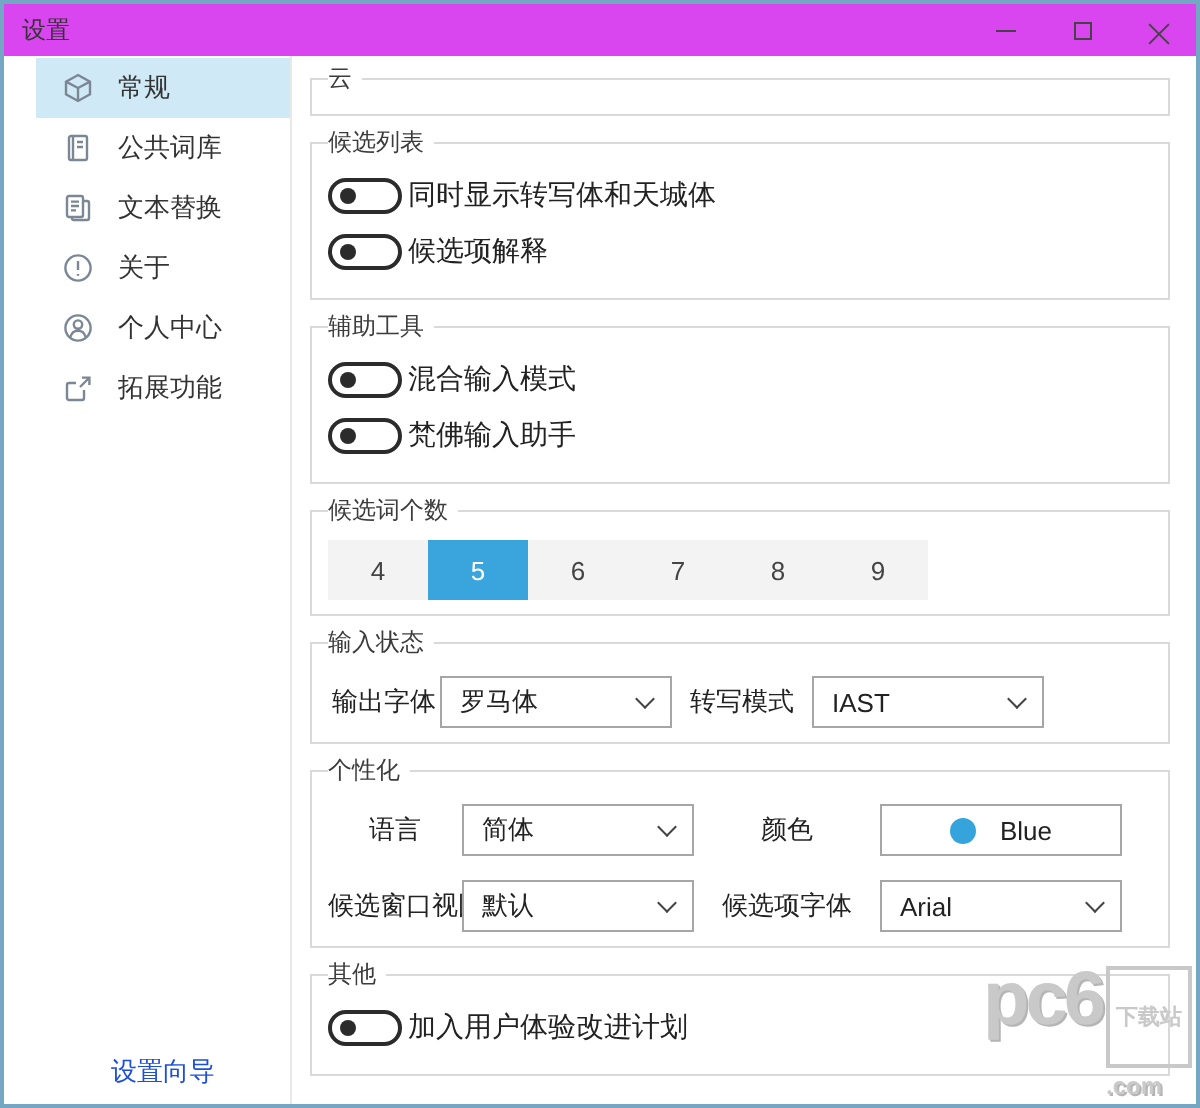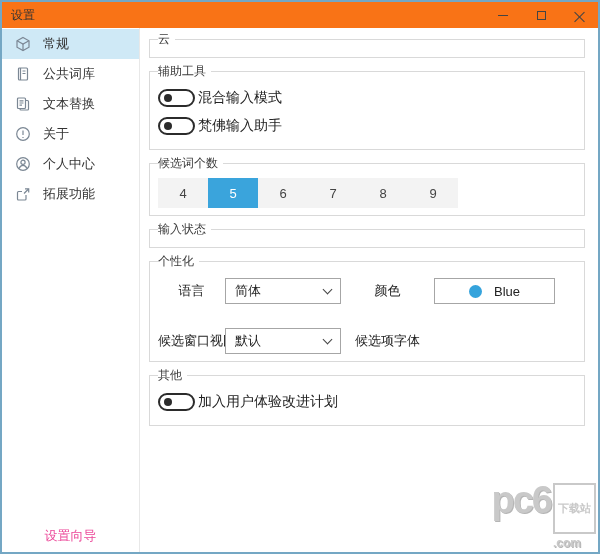--- a/index.html
+++ b/index.html
@@ -8,62 +8,62 @@
 
   .window {
     position: relative;
     width: 600px; height: 554px;
     border: 2px solid #74a7c4;
     background: #fff;
     overflow: hidden;
   }
 
   
-  .titlebar { height: 26px; display: flex; align-items: center; background: #f97316; }
+  .titlebar { height: 26px; display: flex; align-items: center; background: #d946ef; }
   .titlebar .title { font-size: 12px; color: #333; padding-left: 9px; flex: 1; }
   .win-controls { display: flex; height: 100%; }
   .win-btn { width: 38px; height: 100%; display: flex; align-items: center; justify-content: center; cursor: default; }
   .icon-min { width: 10px; height: 1px; background: #444; display: block; }
   .icon-max { width: 9px; height: 9px; border: 1px solid #444; display: block; }
   .icon-close { position: relative; width: 11px; height: 11px; display: block; }
   .icon-close::before, .icon-close::after {
     content: ""; position: absolute; left: 5px; top: 0; width: 1px; height: 14px; background: #444;
   }
   .icon-close::before { transform: rotate(45deg); }
   .icon-close::after  { transform: rotate(-45deg); }
 
   
   .main { display: flex; height: 526px; }
 
   
-  .sidebar { position: relative; width: 138px; border-right: 1px solid #e8e8e8; padding-top: 1px; flex-shrink: 0; }
+  .sidebar { position: relative; width: 128px; border-right: 1px solid #e8e8e8; padding-top: 1px; flex-shrink: 0; margin-left: 16px; }
   .side-item { height: 30px; display: flex; align-items: center; padding-left: 13px; gap: 12px; font-size: 13px; color: #333; cursor: default; }
   .side-item.selected { background: #cfe9f6; }
   .side-item svg { width: 16px; height: 16px; stroke: #7b8794; fill: none; stroke-width: 1.2; flex-shrink: 0; }
-  .side-footer { position: absolute; bottom: 9px; left: 0; width: 100%; text-align: center; font-size: 13px; color: #ec4899; }
+  .side-footer { position: absolute; bottom: 9px; left: 0; width: 100%; text-align: center; font-size: 13px; color: #1d4ed8; }
 
   
   .content { position: relative; flex: 1; padding: 3px 13px 0 9px; }
   fieldset { border: 1px solid #d9d9d9; margin-bottom: 5px; padding: 2px 10px 7px 8px; }
   legend { font-size: 12px; color: #3c3c3c; padding-right: 5px; }
 
   .toggle-row { display: flex; align-items: center; height: 24px; margin: 4px 0; }
   .toggle { position: relative; width: 37px; height: 18px; border-radius: 10px; flex-shrink: 0; cursor: default; }
   .toggle.off { border: 2px solid #2b2b2b; background: #fff; }
   .toggle.off::after { content: ""; position: absolute; left: 4px; top: 50%; transform: translateY(-50%); width: 8px; height: 8px; border-radius: 50%; background: #2b2b2b; }
   .toggle-label { font-size: 14px; color: #222; margin-left: 3px; white-space: nowrap; }
 
   
   .segment-strip { display: flex; width: 300px; height: 30px; background: #f3f3f3; margin-top: 4px; }
   .segment { width: 50px; display: flex; align-items: center; justify-content: center; font-size: 13px; color: #444; cursor: default; }
   .segment.selected { background: #3aa4dc; color: #fff; }
 
   
   .field-grid-input { display: grid; grid-template-columns: 56px 116px 70px 116px; align-items: center; margin-top: 6px; }
-  .field-grid-pers  { display: grid; grid-template-columns: 67px 116px 93px 121px; align-items: center; row-gap: 24px; margin-top: 6px; }
+  .field-grid-pers  { display: grid; grid-template-columns: 67px 116px 93px 121px; align-items: center; row-gap: 12px; margin-top: 6px; }
   .field-label { font-size: 13px; color: #222; text-align: center; white-space: nowrap; }
   .select { height: 26px; border: 1px solid #a6a6a6; background: #fff; display: flex; align-items: center; justify-content: space-between; padding: 0 9px; font-size: 13px; color: #222; cursor: default; }
   .chevron { width: 7px; height: 7px; border-right: 1px solid #444; border-bottom: 1px solid #444; transform: rotate(45deg); margin-top: -4px; flex-shrink: 0; }
   .color-box { height: 26px; border: 1px solid #a6a6a6; background: #fff; display: flex; align-items: center; justify-content: center; gap: 12px; font-size: 13px; color: #222; cursor: default; }
   .color-dot { width: 13px; height: 13px; border-radius: 50%; background: #35a3dc; }
 
   
   .watermark { position: absolute; right: 2px; bottom: 4px; display: flex; align-items: flex-start; pointer-events: none; color: #c9c9c9; margin-left: 44px; }
   .wm-brand { font-size: 38px; font-weight: bold; letter-spacing: -2px; line-height: 40px; text-shadow: 1px 1px 0 #b5b5b5; }
   .wm-right { display: flex; flex-direction: column; align-items: flex-start; margin-left: 2px; margin-top: 3px; }
@@ -143,20 +143,31 @@
       </div>
       <div class="side-footer">设置向导</div>
     </div>
 
     <div class="content">
 
       <fieldset>
         <legend>云</legend>
       </fieldset>
 
+      <fieldset>
+        <legend>候选列表</legend>
+        <div class="toggle-row">
+          <span class="toggle off"></span>
+          <span class="toggle-label">同时显示转写体和天城体</span>
+        </div>
+        <div class="toggle-row">
+          <span class="toggle off"></span>
+          <span class="toggle-label">候选项解释</span>
+        </div>
+      </fieldset>
 
       <fieldset>
         <legend>辅助工具</legend>
         <div class="toggle-row">
           <span class="toggle off"></span>
           <span class="toggle-label">混合输入模式</span>
         </div>
         <div class="toggle-row">
           <span class="toggle off"></span>
           <span class="toggle-label">梵佛输入助手</span>
@@ -170,20 +181,32 @@
           <span class="segment selected">5</span>
           <span class="segment">6</span>
           <span class="segment">7</span>
           <span class="segment">8</span>
           <span class="segment">9</span>
         </div>
       </fieldset>
 
       <fieldset>
         <legend>输入状态</legend>
+        <div class="field-grid-input">
+          <span class="field-label">输出字体</span>
+          <div class="select">
+            <span>罗马体</span>
+            <span class="chevron"></span>
+          </div>
+          <span class="field-label">转写模式</span>
+          <div class="select">
+            <span>IAST</span>
+            <span class="chevron"></span>
+          </div>
+        </div>
       </fieldset>
 
       <fieldset>
         <legend>个性化</legend>
         <div class="field-grid-pers">
           <span class="field-label">语言</span>
           <div class="select">
             <span>简体</span>
             <span class="chevron"></span>
           </div>
@@ -191,20 +214,24 @@
           <div class="color-box">
             <span class="color-dot"></span>
             <span>Blue</span>
           </div>
           <span class="field-label">候选窗口视图</span>
           <div class="select">
             <span>默认</span>
             <span class="chevron"></span>
           </div>
           <span class="field-label">候选项字体</span>
+          <div class="select">
+            <span>Arial</span>
+            <span class="chevron"></span>
+          </div>
         </div>
       </fieldset>
 
       <fieldset>
         <legend>其他</legend>
         <div class="toggle-row">
           <span class="toggle off"></span>
           <span class="toggle-label">加入用户体验改进计划</span>
         </div>
 

